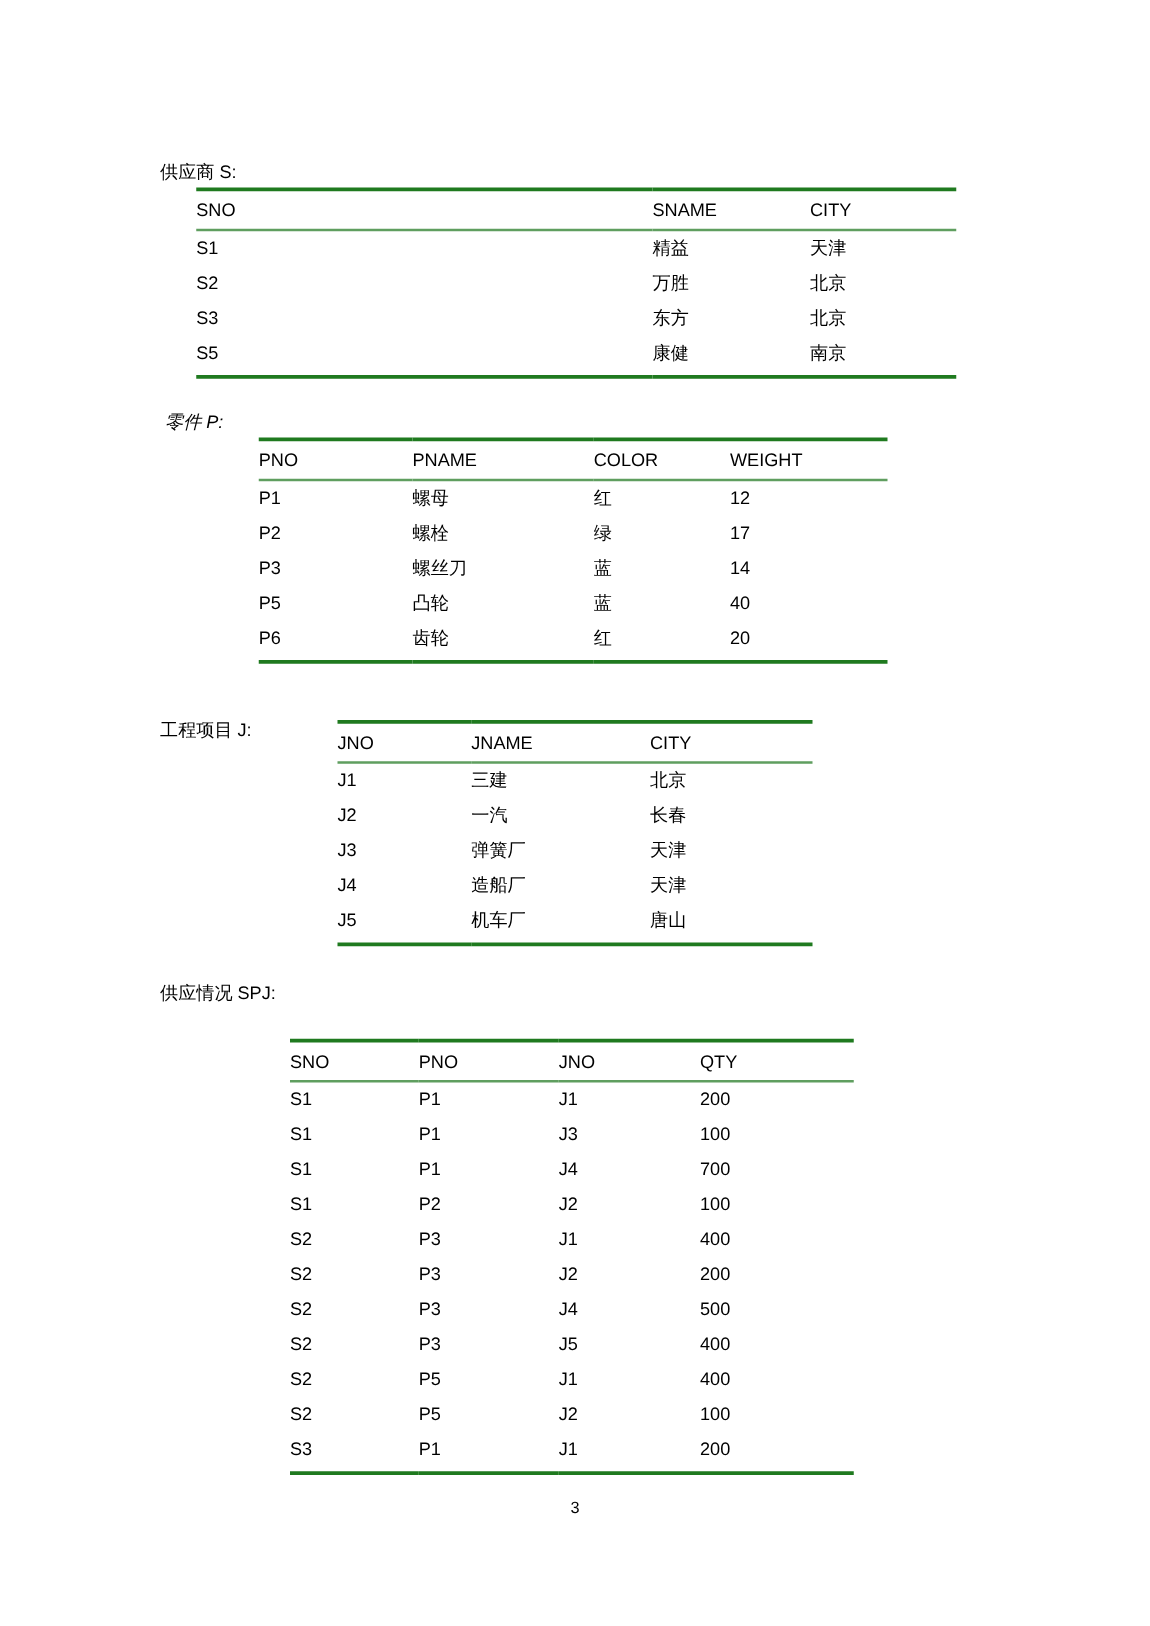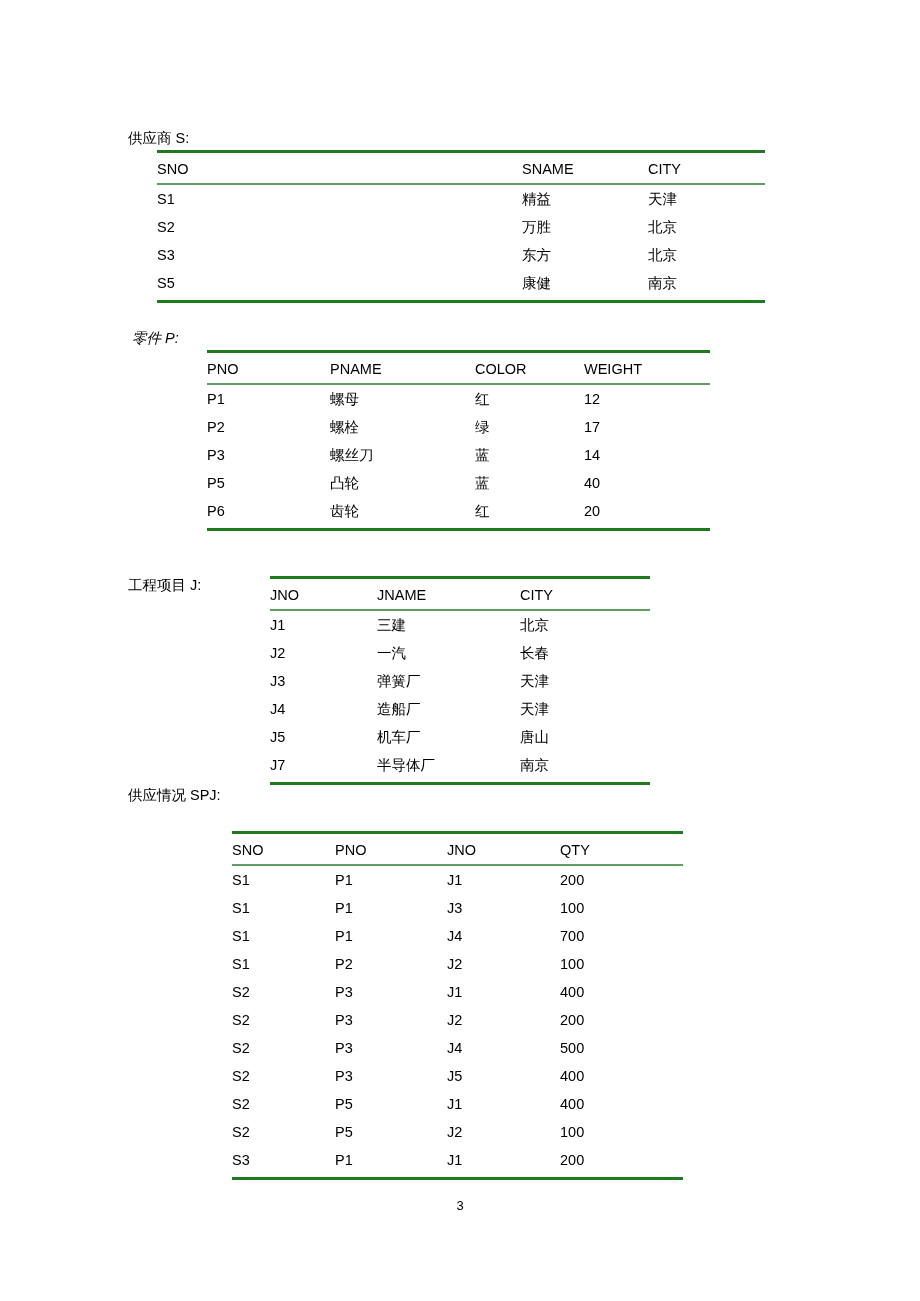--- a/index.html
+++ b/index.html
@@ -228,25 +228,20 @@
       <tr>
         <td>J4</td>
         <td class="cjk">造船厂</td>
         <td class="cjk">天津</td>
       </tr>
       <tr>
         <td>J5</td>
         <td class="cjk">机车厂</td>
         <td class="cjk">唐山</td>
       </tr>
-      <tr>
-        <td>J7</td>
-        <td class="cjk">半导体厂</td>
-        <td class="cjk">南京</td>
-      </tr>
       <tr class="rule-bottom">
         <td colspan="3"></td>
       </tr>
     </tbody>
   </table>
 
   <div class="caption" style="left:128px; top:788px;">供应情况 SPJ:</div>
 
   <table class="tbl" id="t-supply" style="left:232px; top:831px; width:451px;">
     <colgroup>

